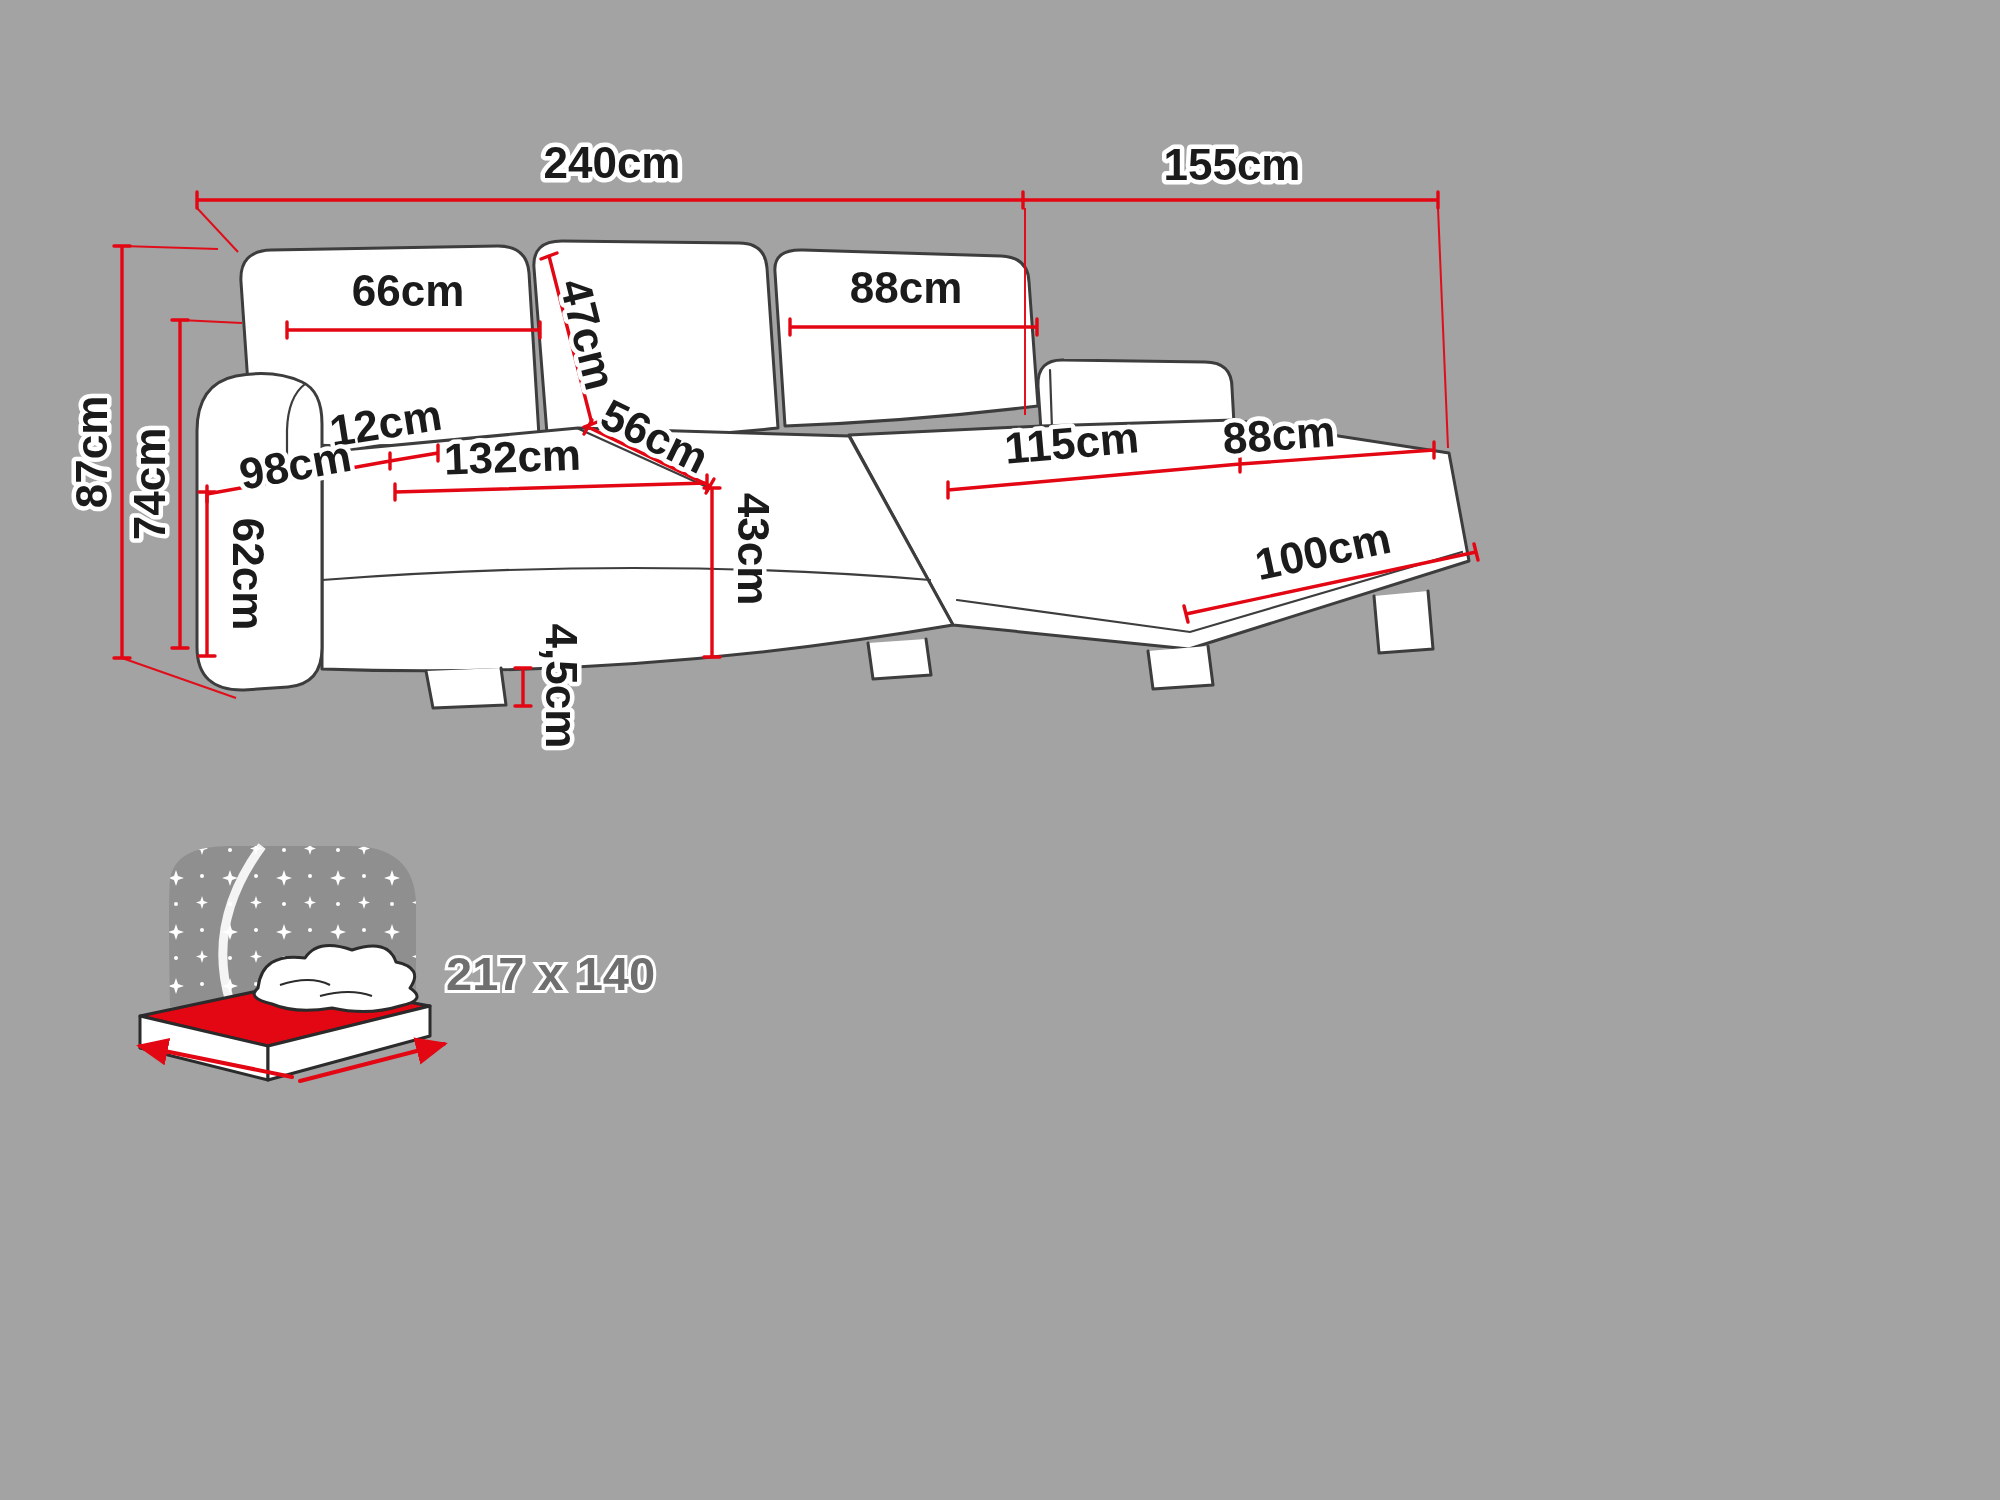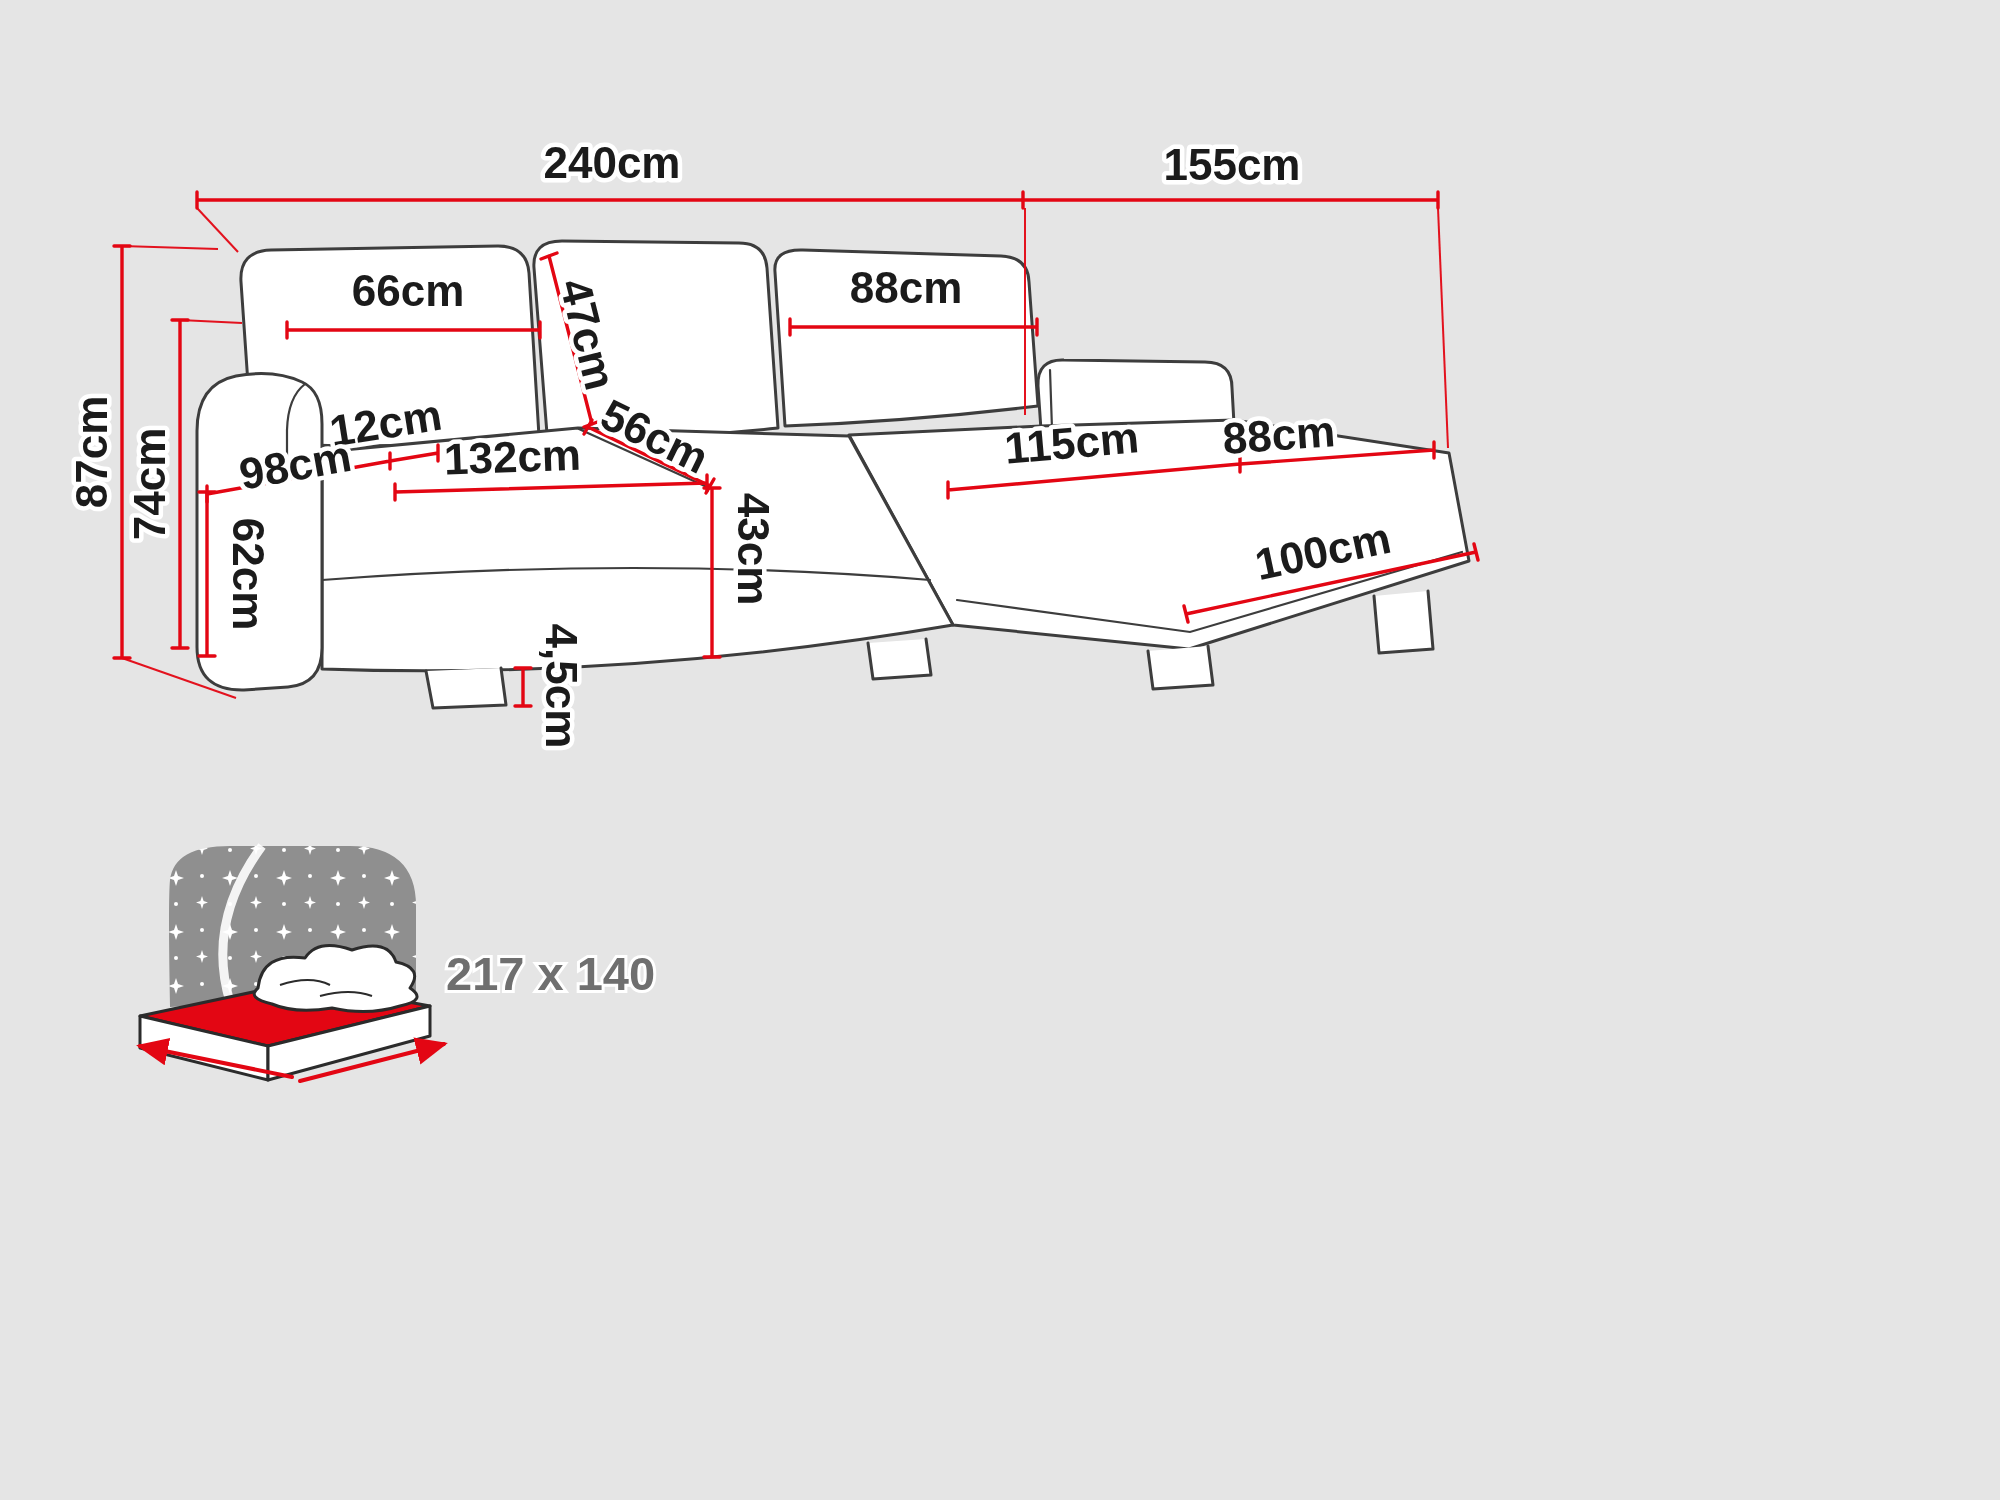--- a/index.html
+++ b/index.html
@@ -1,16 +1,16 @@
 <!DOCTYPE html>
 <html><head>
 <meta charset="utf-8">
 <style>
   html,body{margin:0;padding:0;background:#ffffff;}
-  .stage{width:2000px;height:1500px;position:relative;background:#e5e5e5;}
+  .stage{width:2000px;height:1500px;position:relative;background:#a3a3a3;}
   svg{display:block;}
   .s-fill{fill:#ffffff;stroke:#3d3d3d;stroke-width:3;stroke-linejoin:round;stroke-linecap:round;}
   .s-line{fill:none;stroke:#3d3d3d;stroke-width:3;stroke-linecap:round;}
   .s-thin{stroke-width:2.2;}
   .dim{fill:none;stroke:#e30613;stroke-width:3.4;stroke-linecap:round;}
   .dim-ext{fill:none;stroke:#e30613;stroke-width:2;opacity:.95;}
   .lbl{font-family:"Liberation Sans",sans-serif;font-size:44px;font-weight:700;fill:#1b1b1b;
        text-anchor:middle;paint-order:stroke fill;stroke:#ffffff;stroke-width:9px;stroke-linejoin:round;}
   .size-lbl{font-family:"Liberation Sans",sans-serif;font-size:47px;font-weight:700;fill:#6f6f6f;
        paint-order:stroke fill;stroke:#fff;stroke-width:6px;}

